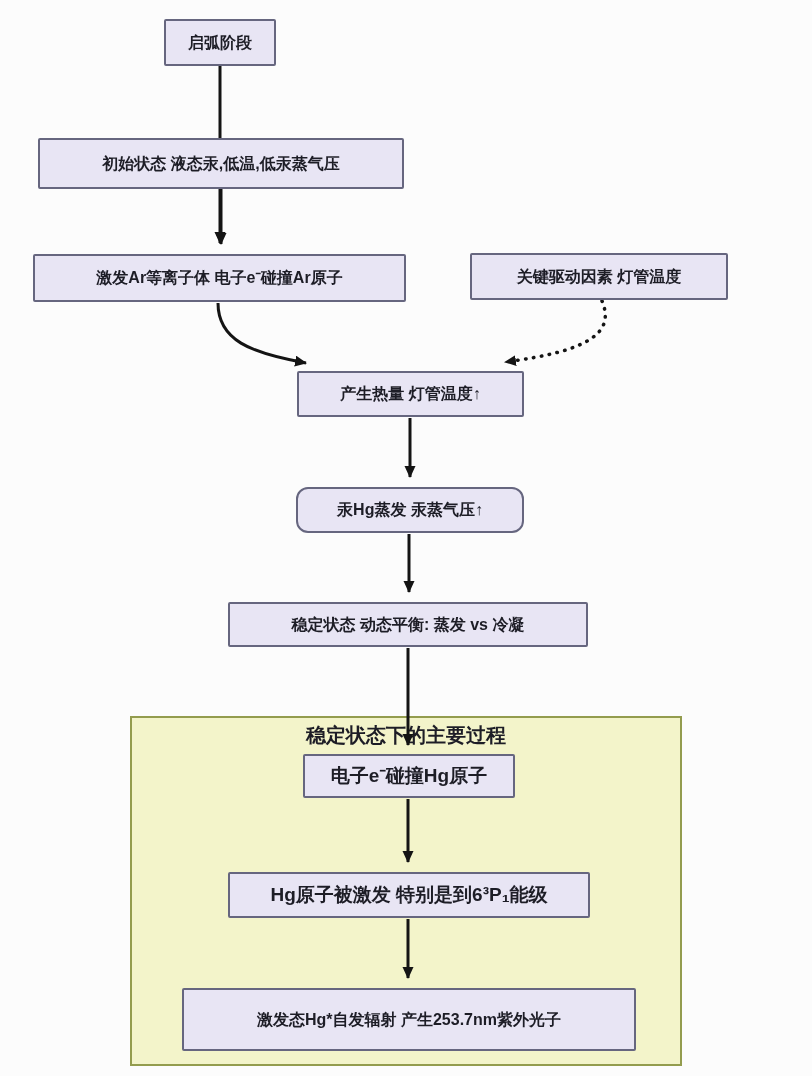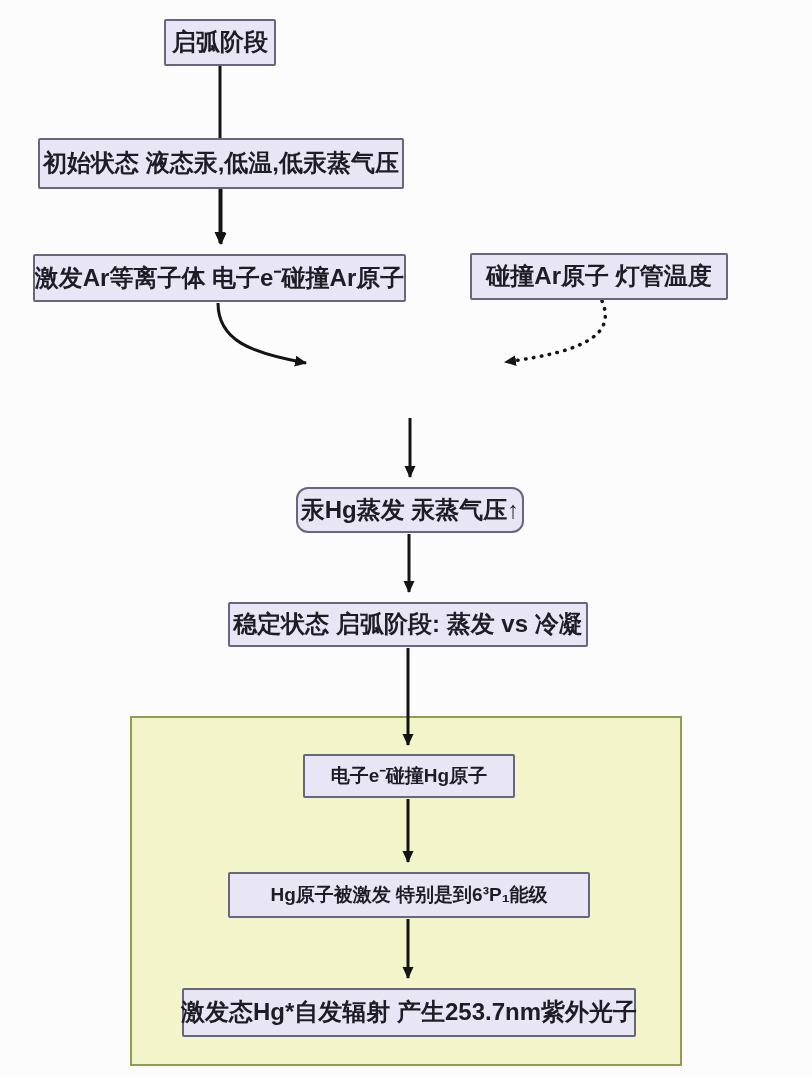--- a/index.html
+++ b/index.html
@@ -15,21 +15,21 @@
     position: absolute;
     box-sizing: border-box;
     display: flex;
     align-items: center;
     justify-content: center;
     background: #e8e5f4;
     border: 2px solid #66667f;
     border-radius: 2px;
     color: #1d1d26;
     font-weight: 700;
-    font-size: 24px;
+    font-size: 16px;
     line-height: 1.1;
     text-align: center;
     white-space: nowrap;
     z-index: 3;
   }
   .node.small-text { font-size: 19px; }
   .container-box {
     position: absolute;
     box-sizing: border-box;
     left: 130px; top: 716px;
@@ -58,20 +58,21 @@
   .edge-solid   { stroke: #141414; stroke-width: 3; fill: none; }
   .edge-dotted  { stroke: #141414; stroke-width: 3.5; fill: none;
                   stroke-dasharray: 0.5 7.5; stroke-linecap: round; }
 </style>
 </head>
 <body>
 
 <div class="canvas">
 
   <div class="container-box"></div>
+  <div class="container-title">稳定状态下的主要过程</div>
 
   <svg class="edge-layer" width="812" height="1076" viewBox="0 0 812 1076" xmlns="http://www.w3.org/2000/svg">
     <defs>
       <marker id="ah" markerUnits="userSpaceOnUse" markerWidth="16" markerHeight="14" refX="11" refY="5.5" orient="auto">
         <path d="M0,0 L12,5.5 L0,11 Z" fill="#141414"></path>
       </marker>
     </defs>
     <path class="edge-solid" d="M220,66 L220,243" marker-end="url(#ah)"></path>
     <path class="edge-solid" d="M221,186 L221,244" marker-end="url(#ah)"></path>
     <path class="edge-solid" d="M218,303 C218,340 250,353 306,363" marker-end="url(#ah)"></path>
@@ -89,37 +90,40 @@
 
   <div class="node" style="left:38px; top:138px; width:366px; height:51px;">
     <span>初始状态 液态汞,低温,低汞蒸气压</span>
   </div>
 
   <div class="node" style="left:33px; top:254px; width:373px; height:48px;">
     <span>激发Ar等离子体 电子e⁻碰撞Ar原子</span>
   </div>
 
   <div class="node" style="left:470px; top:253px; width:258px; height:47px;">
-    <span>碰撞Ar原子 灯管温度</span>
+    <span>关键驱动因素 灯管温度</span>
   </div>
 
+  <div class="node" style="left:297px; top:371px; width:227px; height:46px;">
+    <span>产生热量 灯管温度↑</span>
+  </div>
 
   <div class="node" style="left:296px; top:487px; width:228px; height:46px;border-radius:12px;">
     <span>汞Hg蒸发 汞蒸气压↑</span>
   </div>
 
   <div class="node" style="left:228px; top:602px; width:360px; height:45px;">
-    <span>稳定状态 启弧阶段: 蒸发 vs 冷凝</span>
+    <span>稳定状态 动态平衡: 蒸发 vs 冷凝</span>
   </div>
 
   <div class="node small-text" style="left:303px; top:754px; width:212px; height:44px;">
     <span>电子e⁻碰撞Hg原子</span>
   </div>
 
   <div class="node small-text" style="left:228px; top:872px; width:362px; height:46px;">
     <span>Hg原子被激发 特别是到6³P₁能级</span>
   </div>
 
-  <div class="node" style="left:182px; top:988px; width:454px; height:49px;">
+  <div class="node" style="left:182px; top:988px; width:454px; height:63px;">
     <span>激发态Hg*自发辐射 产生253.7nm紫外光子</span>
   </div>
 
 </div>
 
 </body></html>

